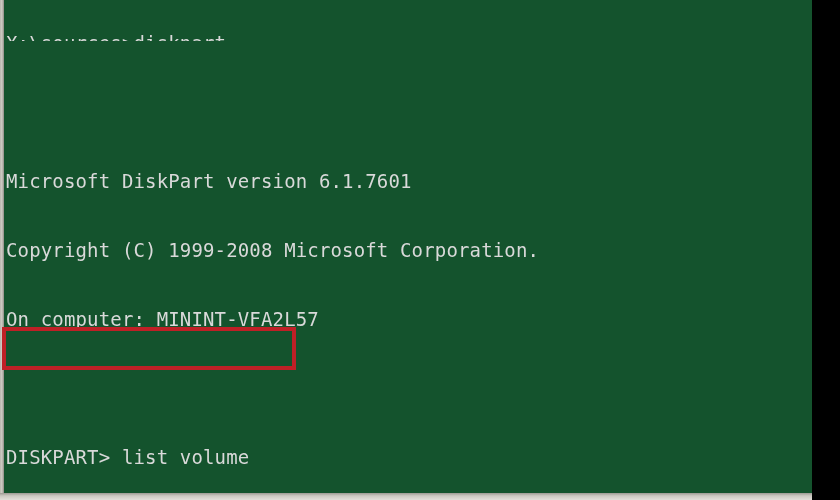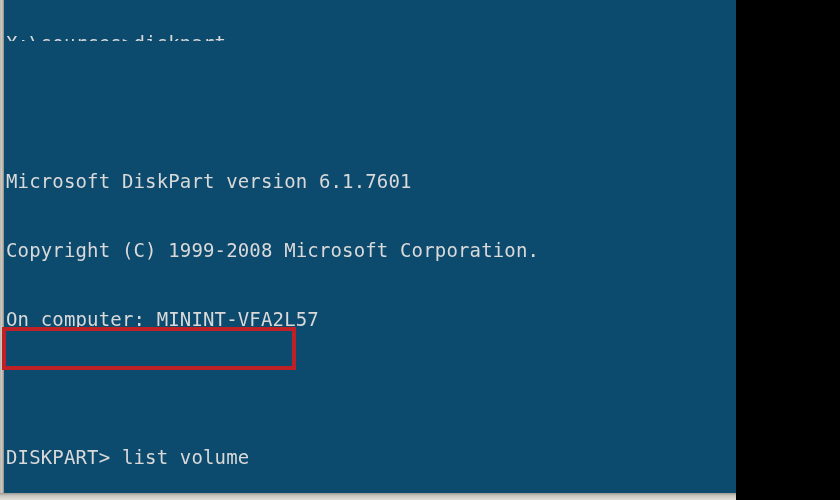--- a/index.html
+++ b/index.html
@@ -10,23 +10,23 @@
   }
   body {
     width: 840px;
     height: 500px;
     overflow: hidden;
     font-family: "DejaVu Sans Mono", "Liberation Mono", monospace;
   }
 
   #console-window {
     position: relative;
-    width: 736px;
+    width: 812px;
     height: 500px;
-    background: #0c4a6e;
+    background: #14532d;
     box-sizing: border-box;
     overflow: hidden;
   }
 
   
   .edge-left {
     position: absolute;
     left: 0;
     top: 0;
     width: 4px;

